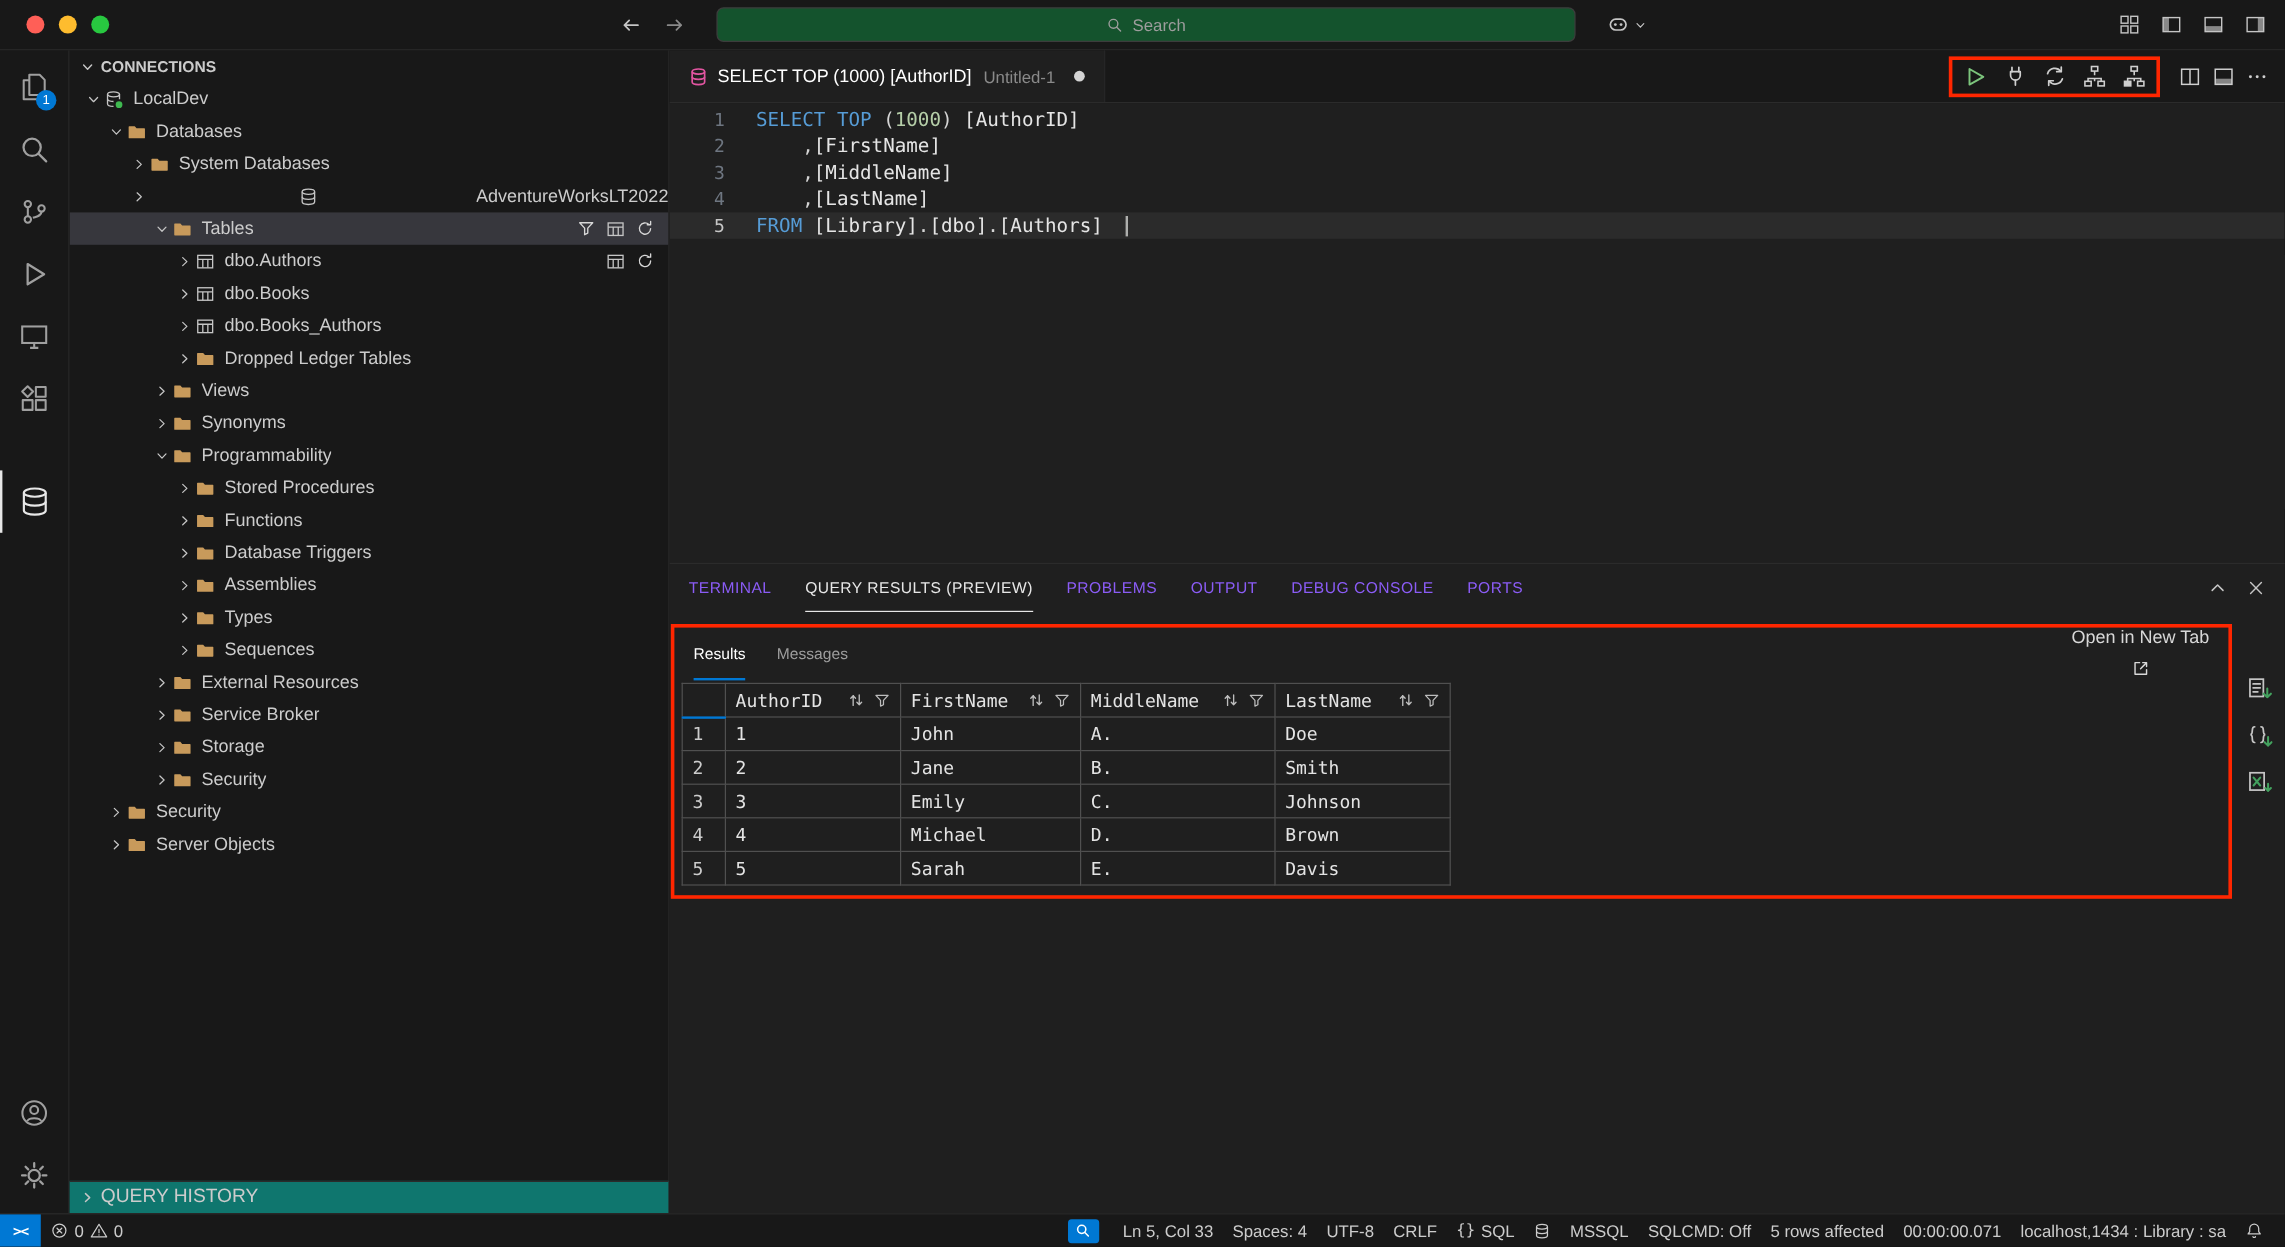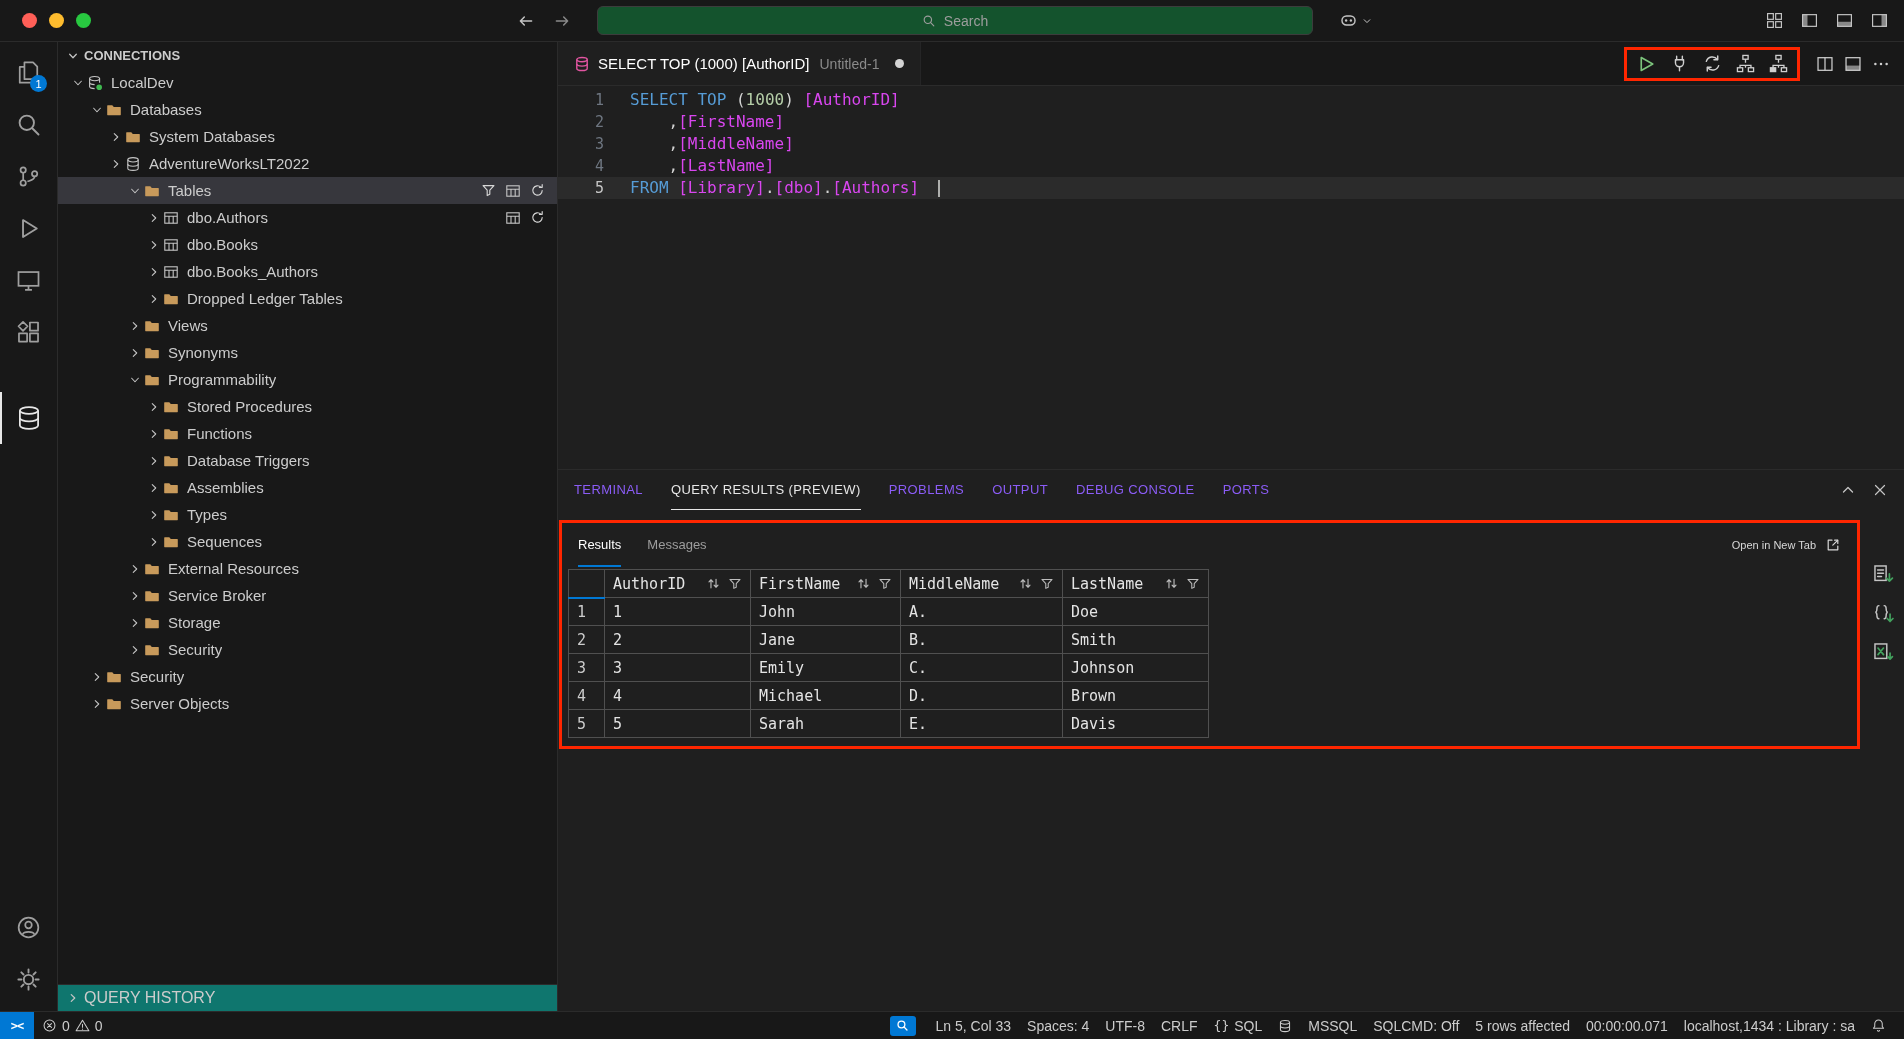--- a/index.html
+++ b/index.html
@@ -68,36 +68,36 @@
   .ea-icon{display:flex;align-items:center;cursor:pointer;}
   .run-green{color:#7cc47c;}
 
   
   .editor{height:383px;flex:none;padding-top:3px;overflow:hidden;position:relative;}
   .code-line{display:flex;height:22px;line-height:22px;font-family:"DejaVu Sans Mono","Liberation Mono",monospace;font-size:16px;}
   .code-line.current{background:rgba(255,255,255,0.055);}
   .gutter{width:72px;flex:none;text-align:right;padding-right:26px;color:#6e7681;font-size:15px;}
   .code-line.current .gutter{color:#c6c6c6;}
   .code-text{white-space:pre;color:#d4d4d4;}
-  .tok-kw{color:#569cd6;} .tok-num{color:#b5cea8;} .tok-id{color:#d946ef;} .tok-pl{color:#d4d4d4;}
+  .tok-kw{color:#569cd6;} .tok-num{color:#b5cea8;} .tok-id{color:#e5e5e5;} .tok-pl{color:#d4d4d4;}
   .caret{display:inline-block;width:2px;height:17px;background:#aeafad;vertical-align:middle;margin-left:2ch;}
 
   
   .panel{flex:1;min-height:0;border-top:1px solid #2b2b2b;background:#1f1f1f;display:flex;flex-direction:column;position:relative;}
   .panel-tabbar{height:40px;flex:none;display:flex;align-items:stretch;padding:0 16px;}
   .ptabs{display:flex;gap:28px;align-items:stretch;}
   .ptab{display:flex;align-items:center;font-size:13px;letter-spacing:.4px;color:#8b5cf6;border-bottom:1px solid transparent;cursor:pointer;white-space:nowrap;}
   .ptab.active{color:#e7e7e7;border-bottom:1px solid #e7e7e7;}
   .ptab-actions{margin-left:auto;display:flex;align-items:center;gap:16px;color:#c5c5c5;}
 
   .results-wrap{margin:10px 44px 0 1px;border:3px solid #ff2600;background:#1f1f1f;padding-bottom:8px;}
   .results-toolbar{height:44px;display:flex;align-items:stretch;padding:0 16px;gap:26px;}
   .rtab{display:flex;align-items:center;font-size:13px;color:#9d9d9d;border-bottom:2px solid transparent;cursor:pointer;}
   .rtab.active{color:#ffffff;border-bottom:2px solid #0078d4;}
-  .open-new-tab{margin-left:auto;display:flex;align-items:center;gap:9px;color:#d8d8d8;font-size:11px;cursor:pointer;}
+  .open-new-tab{margin-left:auto;display:flex;align-items:center;gap:9px;color:#d8d8d8;font-size:15px;cursor:pointer;flex-direction:column;}
 
   table.grid{border-collapse:collapse;margin:2px 0 0 6px;font-family:"DejaVu Sans Mono","Liberation Mono",monospace;font-size:15px;color:#e4e4e4;table-layout:fixed;}
   table.grid th,table.grid td{border:1px solid #505050;padding:2px 8px;text-align:left;font-weight:normal;height:28px;overflow:hidden;white-space:nowrap;}
   table.grid th.corner{border-bottom:2px solid #0078d4;}
   table.grid th .th-inner{display:flex;align-items:center;gap:7px;}
   table.grid th .th-label{flex:1;}
   .th-icon{display:flex;align-items:center;color:#bdbdbd;}
   table.grid th.rownum,table.grid td{background:#1f1f1f;}
   table.grid th.rownum{color:#cccccc;}
 
@@ -304,21 +304,21 @@
                 <path d="M6 4.2l4 3.8-4 3.8"></path>
               </svg>
             </span>
             <span class="tree-icon">
               <svg width="16" height="16" viewBox="0 0 16 16">
                 <path d="M1.7 3.2h4.6l1.5 1.7h6.5c.3 0 .5.2.5.5v7.3c0 .3-.2.5-.5.5H1.7c-.3 0-.5-.2-.5-.5V3.7c0-.3.2-.5.5-.5z" fill="#c89a5b"></path>
               </svg>
             </span>
             <span class="tree-label">System Databases</span>
           </div>
-          <div class="tree-row" style="padding-left: 48px;">
+          <div class="tree-row" style="padding-left: 48px; justify-content: space-between;">
             <span class="twistie">
               <svg width="14" height="14" viewBox="0 0 16 16" fill="none" stroke="currentColor" stroke-width="1.2" stroke-linecap="round" stroke-linejoin="round">
                 <path d="M6 4.2l4 3.8-4 3.8"></path>
               </svg>
             </span>
             <span class="tree-icon">
               <svg width="16" height="16" viewBox="0 0 16 16" fill="none" stroke="#c5c5c5" stroke-width="1.1">
                 <ellipse cx="8" cy="3.8" rx="5.2" ry="2.2"></ellipse>
                 <path d="M2.8 3.8v8.4c0 1.2 2.3 2.2 5.2 2.2s5.2-1 5.2-2.2V3.8"></path>
                 <path d="M2.8 8c0 1.2 2.3 2.2 5.2 2.2S13.2 9.2 13.2 8"></path>

